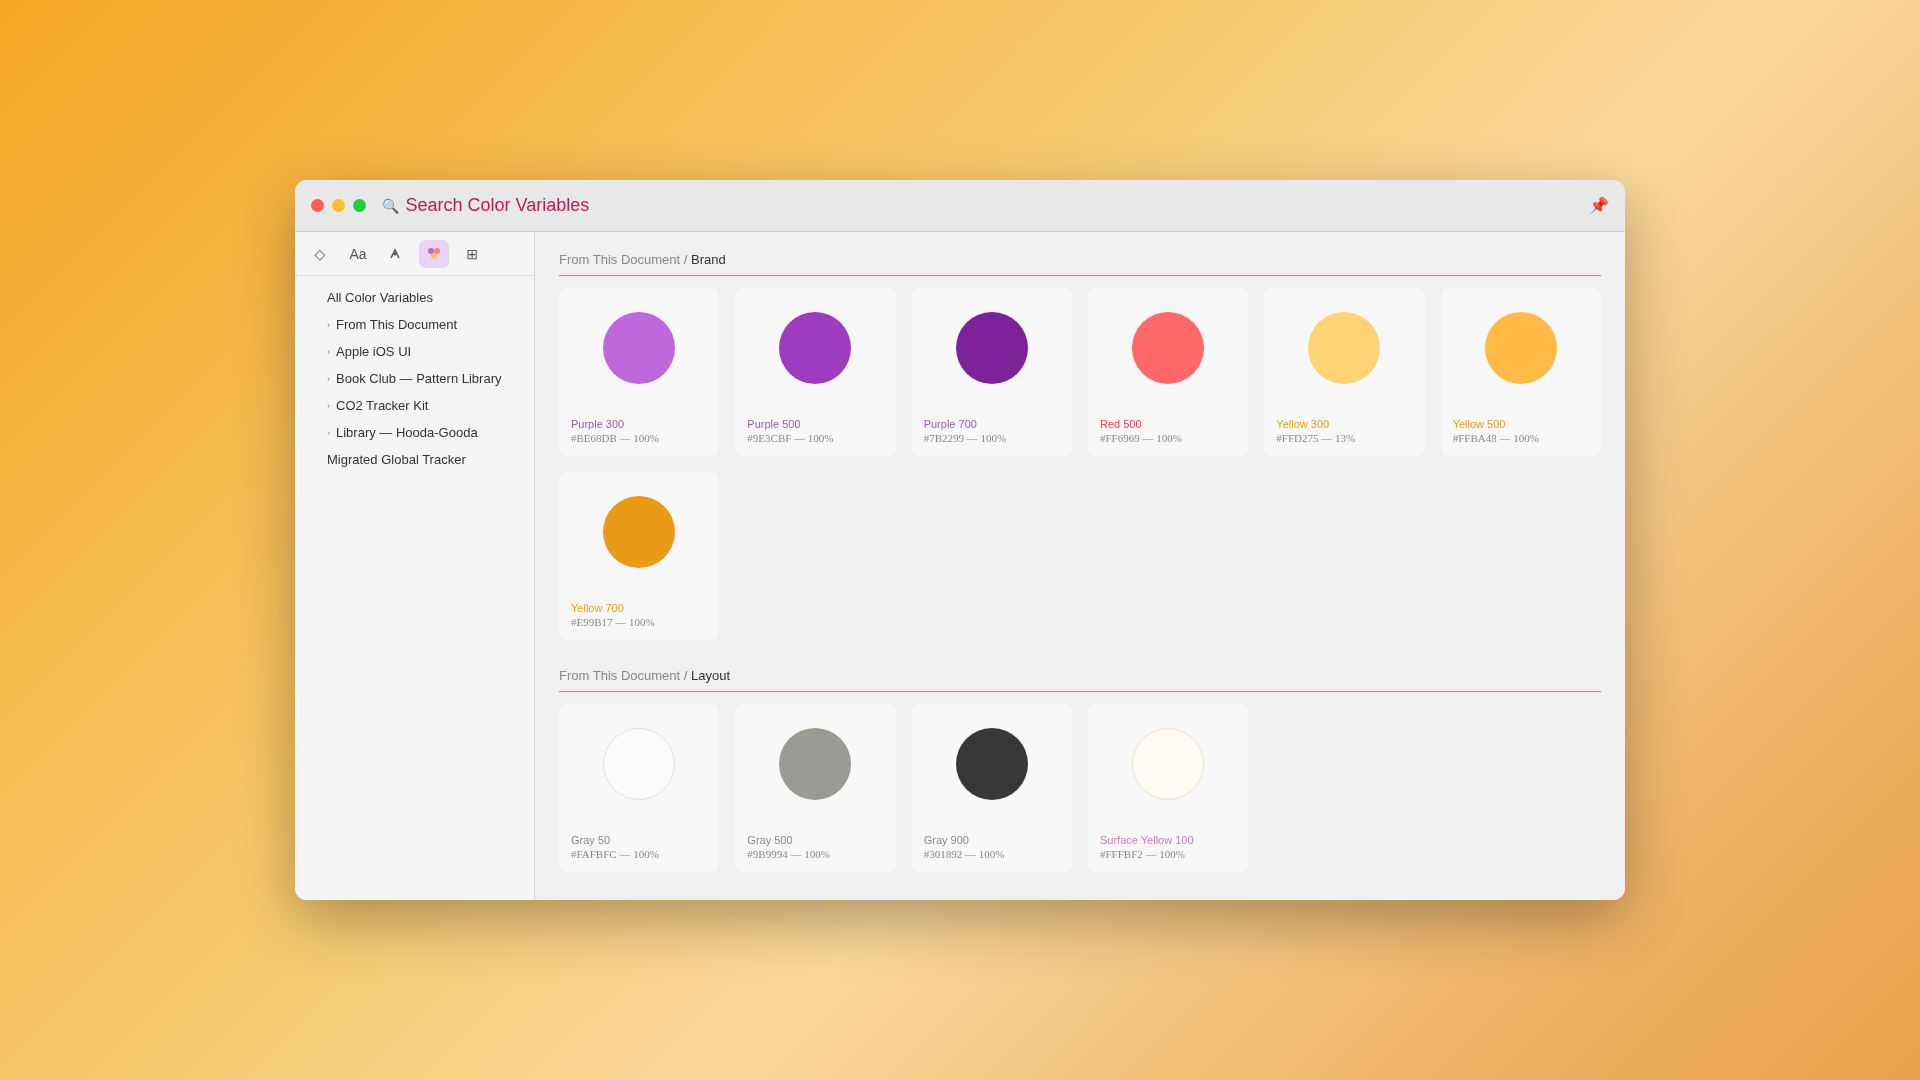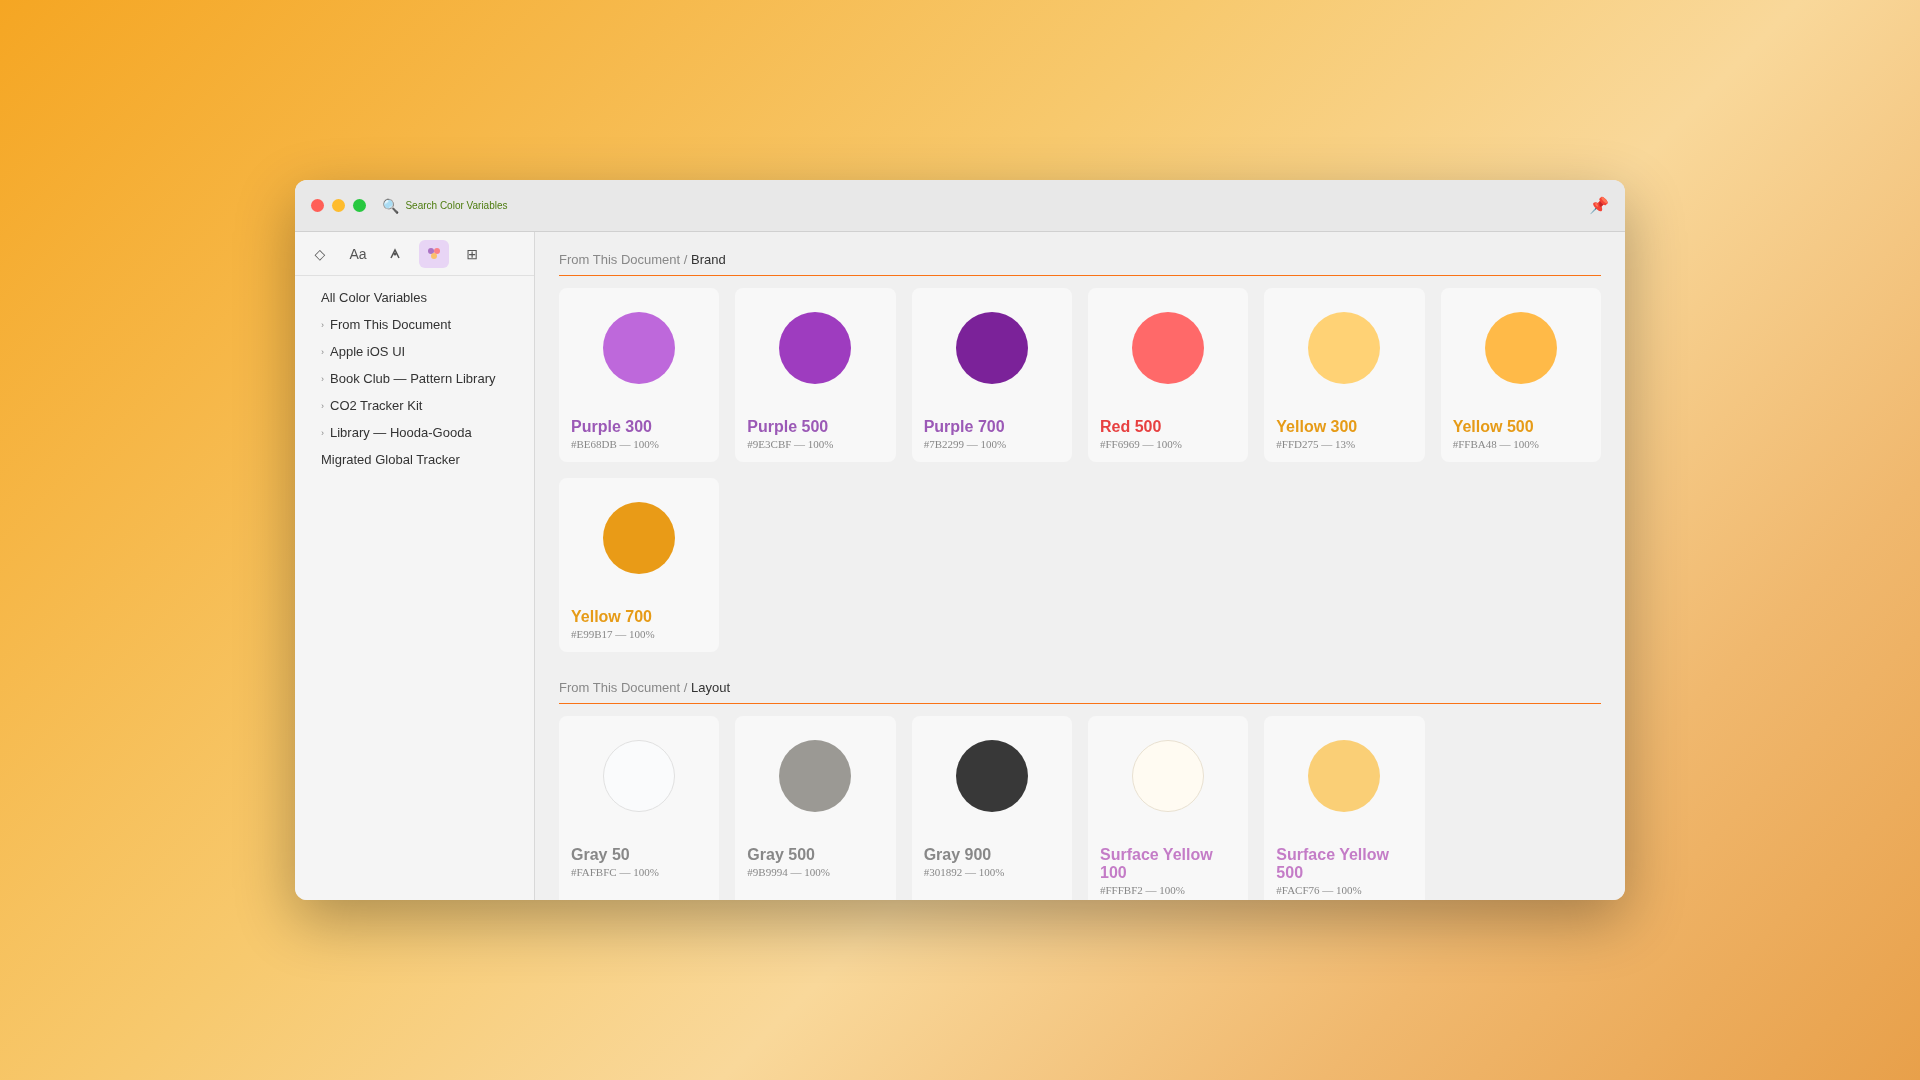--- a/index.html
+++ b/index.html
@@ -50,22 +50,22 @@
       align-items: center;
       gap: 6px;
       flex: 1;
       max-width: 400px;
     }
     .search-icon-wrap {
       color: #999;
       font-size: 14px;
     }
     .search-placeholder {
-      color: #4d7c0f;
-      font-size: 10px;
+      color: #be185d;
+      font-size: 18px;
     }
     .pin-icon {
       margin-left: auto;
       color: #999;
       font-size: 16px;
     }
     
     .main {
       display: flex;
       flex: 1;
@@ -97,21 +97,21 @@
       border-radius: 6px;
       cursor: pointer;
       color: #555;
       font-size: 14px;
     }
     .tool-btn.active {
       background: #E8D5F5;
       color: #9B59B6;
     }
     .sidebar-nav {
-      padding: 8px 10px;
+      padding: 8px 16px;
       flex: 1;
       overflow-y: auto;
     }
     .nav-item {
       padding: 6px 16px;
       font-size: 13px;
       color: #333;
       cursor: pointer;
       display: flex;
       align-items: center;
@@ -163,22 +163,22 @@
     }
     .color-circle {
       width: 72px;
       height: 72px;
       border-radius: 50%;
     }
     .color-info {
       padding: 10px 12px 12px;
     }
     .color-name {
-      font-size: 16px;
-      font-weight: 700;
+      font-size: 11px;
+      font-weight: 400;
       margin-bottom: 2px;
     }
     .color-name.purple { color: #9B59B6; }
     .color-name.red { color: #E74040; }
     .color-name.yellow { color: #E69B17; }
     .color-name.gray { color: #888; }
     .color-name.surface { color: #C47CC7; }
     .color-hex {
       font-size: 11px;
       color: #888;
@@ -376,26 +376,17 @@
           <div class="color-card">
             <div class="color-swatch">
               <div class="color-circle" style="background:#FFFBF2; border: 1px solid #E8E0D0;"></div>
             </div>
             <div class="color-info">
               <div class="color-name surface">Surface Yellow 100</div>
               <div class="color-hex">#FFFBF2 — 100%</div>
             </div>
           </div>
 
-          <div class="color-card">
-            <div class="color-swatch">
-              <div class="color-circle" style="background:#FACF76;"></div>
-            </div>
-            <div class="color-info">
-              <div class="color-name surface">Surface Yellow 500</div>
-              <div class="color-hex">#FACF76 — 100%</div>
-            </div>
-          </div>
         </div>
       </div>
     </div>
   </div>
 </div>
 
 </body></html>

